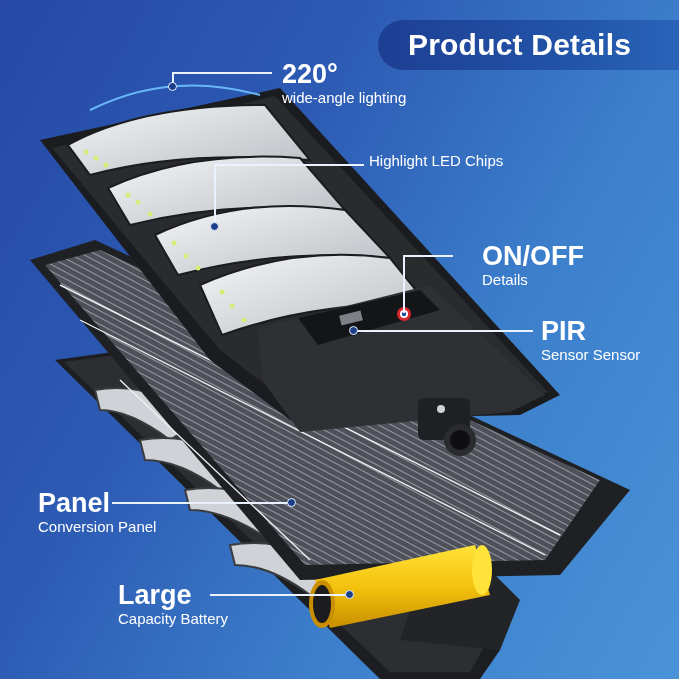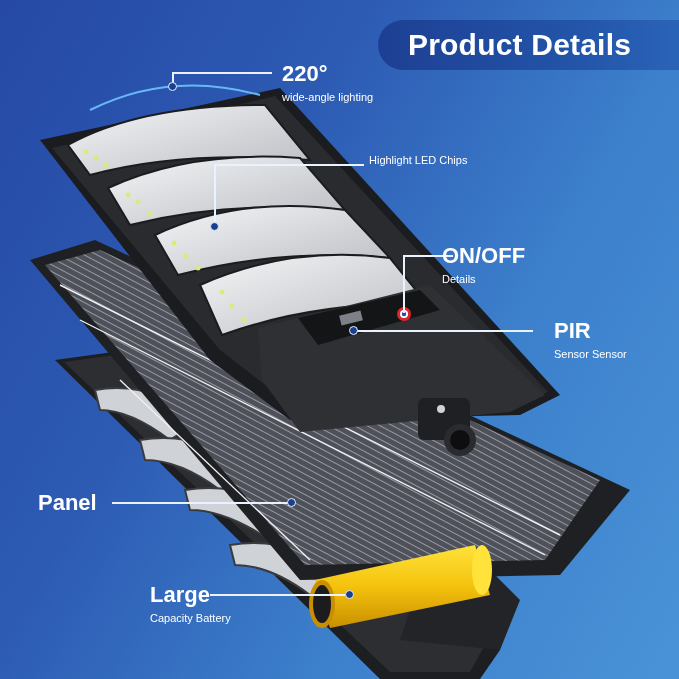--- a/index.html
+++ b/index.html
@@ -9,22 +9,22 @@
     background: linear-gradient(120deg, #2549a5 0%, #2d5bb4 35%, #3c7fcb 65%, #4a93d8 100%);
   }
   .title-pill {
     position:absolute; left:378px; top:20px; width:320px; height:50px;
     border-radius:26px 0 0 26px;
     background: linear-gradient(90deg, #1d3f93 0%, #2254a8 60%, #2b66bb 100%);
     color:#fff; font-weight:700; font-size:30px; line-height:50px;
     padding-left:30px; box-sizing:border-box; letter-spacing:0.2px;
   }
   .callout { position:absolute; color:#fff; }
-  .callout .head { font-weight:700; font-size:22px; line-height:28px; }
-  .callout .sub { font-size:11px; line-height:19px; }
+  .callout .head { font-weight:700; font-size:27px; line-height:28px; }
+  .callout .sub { font-size:15px; line-height:19px; }
   .line { position:absolute; background:#eaf2ff; height:1.5px; }
   .vline { position:absolute; background:#eaf2ff; width:1.5px; }
   .dot { position:absolute; width:7px; height:7px; border-radius:50%; background:#1b3f8a; border:1.5px solid #eaf2ff; }
   svg.product { position:absolute; left:0; top:0; }
 </style>
 </head>
 <body>
 
 <div class="stage">
 
@@ -130,38 +130,39 @@
 
   <div class="line" style="left:214px; top:164px; width:150px;"></div>
   <div class="vline" style="left:214px; top:164px; height:62px;"></div>
   <div class="dot" style="left:210px; top:222px;"></div>
   <div class="callout" style="left:369px; top:151px;">
     <div class="sub">Highlight LED Chips</div>
   </div>
 
   <div class="line" style="left:403px; top:255px; width:50px;"></div>
   <div class="vline" style="left:403px; top:255px; height:58px;"></div>
-  <div class="callout" style="left:442px; top:242px;">
+  <div class="callout" style="left:482px; top:242px;">
     <div class="head">ON/OFF</div>
     <div class="sub">Details</div>
   </div>
 
   <div class="line" style="left:353px; top:330px; width:180px;"></div>
   <div class="dot" style="left:349px; top:326px;"></div>
-  <div class="callout" style="left:554px; top:317px;">
+  <div class="callout" style="left:541px; top:317px;">
     <div class="head">PIR</div>
     <div class="sub">Sensor Sensor</div>
   </div>
 
   <div class="line" style="left:112px; top:502px; width:180px;"></div>
   <div class="dot" style="left:287px; top:498px;"></div>
   <div class="callout" style="left:38px; top:489px;">
     <div class="head">Panel</div>
+    <div class="sub">Conversion Panel</div>
   </div>
 
   <div class="line" style="left:210px; top:594px; width:140px;"></div>
   <div class="dot" style="left:345px; top:590px;"></div>
-  <div class="callout" style="left:118px; top:581px;margin-left:32px;">
+  <div class="callout" style="left:118px; top:581px;">
     <div class="head">Large</div>
     <div class="sub">Capacity Battery</div>
   </div>
 
 </div>
 
 </body></html>

